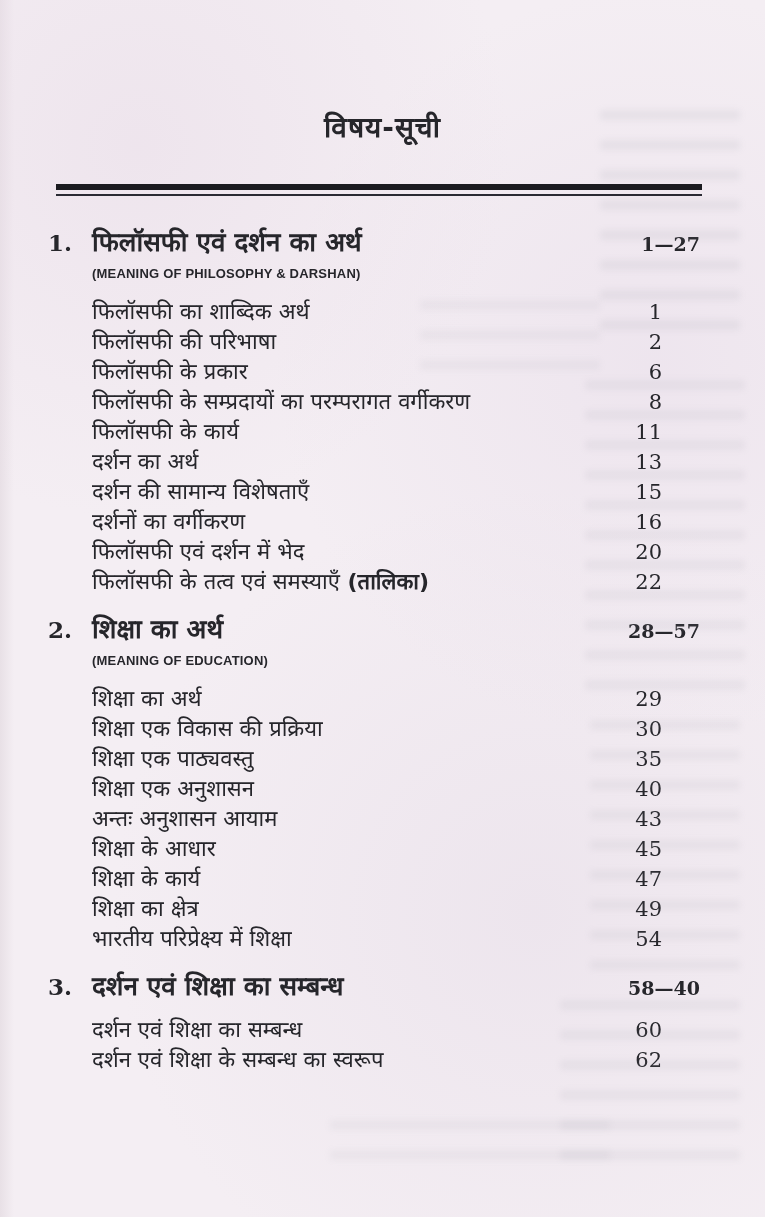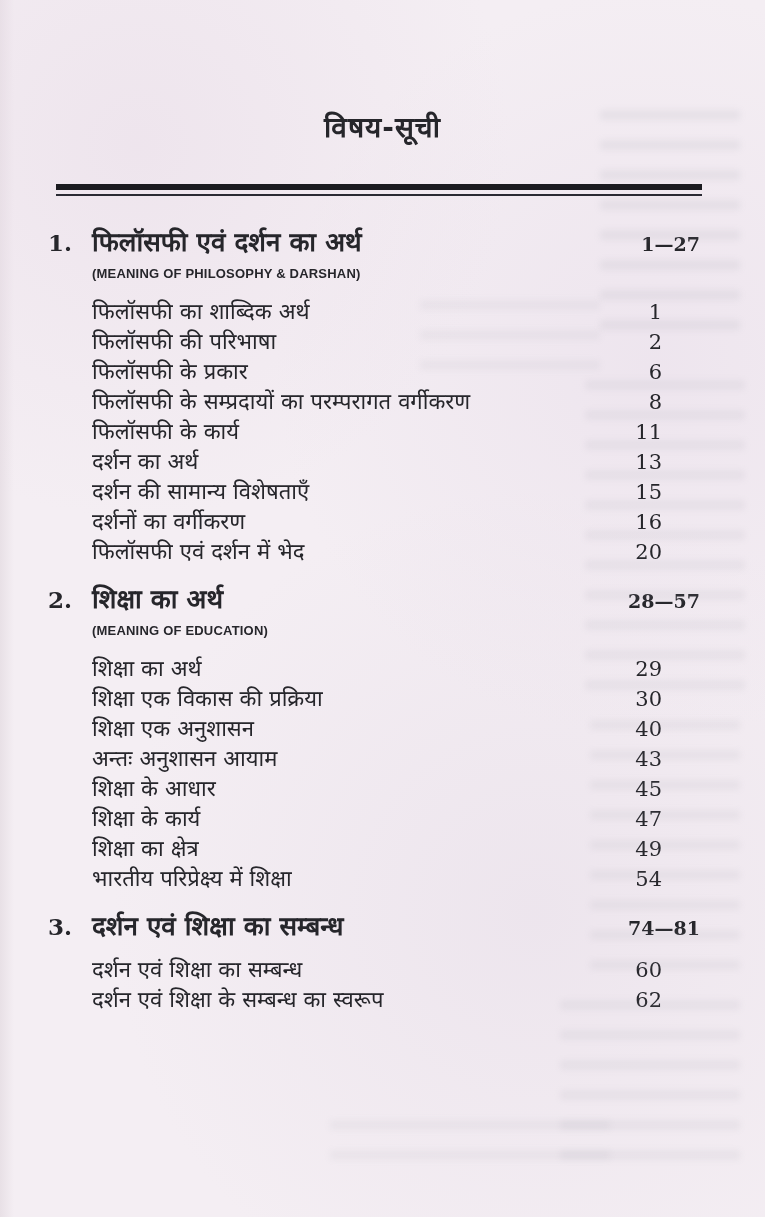--- a/index.html
+++ b/index.html
@@ -175,20 +175,24 @@
   <div class="entry-row">
     <span class="entry-label">दर्शनों का वर्गीकरण</span>
     <span class="entry-page">16</span>
   </div>
 
   <div class="entry-row">
     <span class="entry-label">फिलॉसफी एवं दर्शन में भेद</span>
     <span class="entry-page">20</span>
   </div>
 
+  <div class="entry-row">
+    <span class="entry-label">फिलॉसफी के तत्व एवं समस्याएँ<span class="bold-part"> (तालिका)</span></span>
+    <span class="entry-page">22</span>
+  </div>
 </div>
   </section>
 
   <section class="chapter">
     <div class="chapter-head">
       <span class="ch-num">2.</span>
       <span class="ch-title">शिक्षा का अर्थ</span>
       <span class="ch-range">28—57</span>
     </div>
     <div class="ch-sub">(MEANING OF EDUCATION)</div>
@@ -196,20 +200,24 @@
   <div class="entry-row">
     <span class="entry-label">शिक्षा का अर्थ</span>
     <span class="entry-page">29</span>
   </div>
 
   <div class="entry-row">
     <span class="entry-label">शिक्षा एक विकास की प्रक्रिया</span>
     <span class="entry-page">30</span>
   </div>
 
+  <div class="entry-row">
+    <span class="entry-label">शिक्षा एक पाठ्यवस्तु</span>
+    <span class="entry-page">35</span>
+  </div>
 
   <div class="entry-row">
     <span class="entry-label">शिक्षा एक अनुशासन</span>
     <span class="entry-page">40</span>
   </div>
 
   <div class="entry-row">
     <span class="entry-label">अन्तः अनुशासन आयाम</span>
     <span class="entry-page">43</span>
   </div>
@@ -233,21 +241,21 @@
     <span class="entry-label">भारतीय परिप्रेक्ष्य में शिक्षा</span>
     <span class="entry-page">54</span>
   </div>
 </div>
   </section>
 
   <section class="chapter">
     <div class="chapter-head">
       <span class="ch-num">3.</span>
       <span class="ch-title">दर्शन एवं शिक्षा का सम्बन्ध</span>
-      <span class="ch-range">74—81</span>
+      <span class="ch-range">58—40</span>
     </div>
     <div class="entries">
 
   <div class="entry-row">
     <span class="entry-label">दर्शन एवं शिक्षा का सम्बन्ध</span>
     <span class="entry-page">60</span>
   </div>
 
   <div class="entry-row">
     <span class="entry-label">दर्शन एवं शिक्षा के सम्बन्ध का स्वरूप</span>

